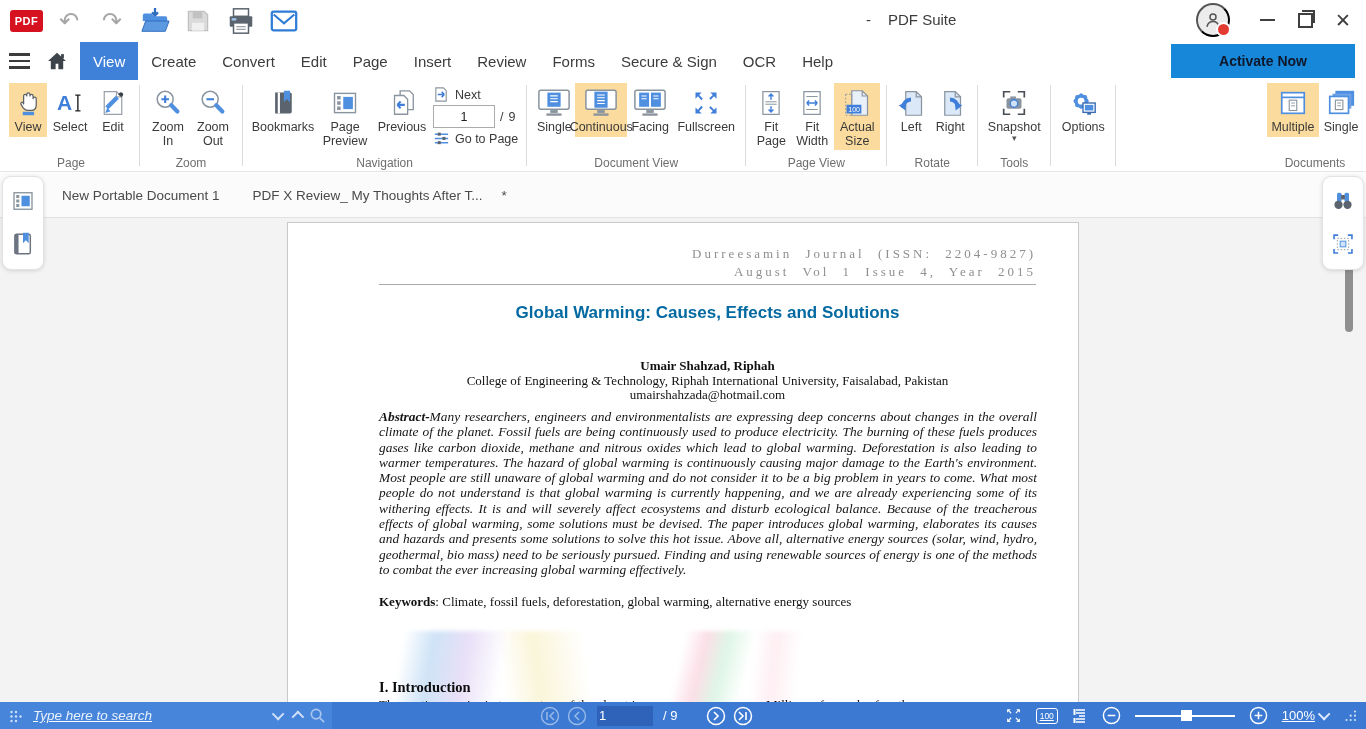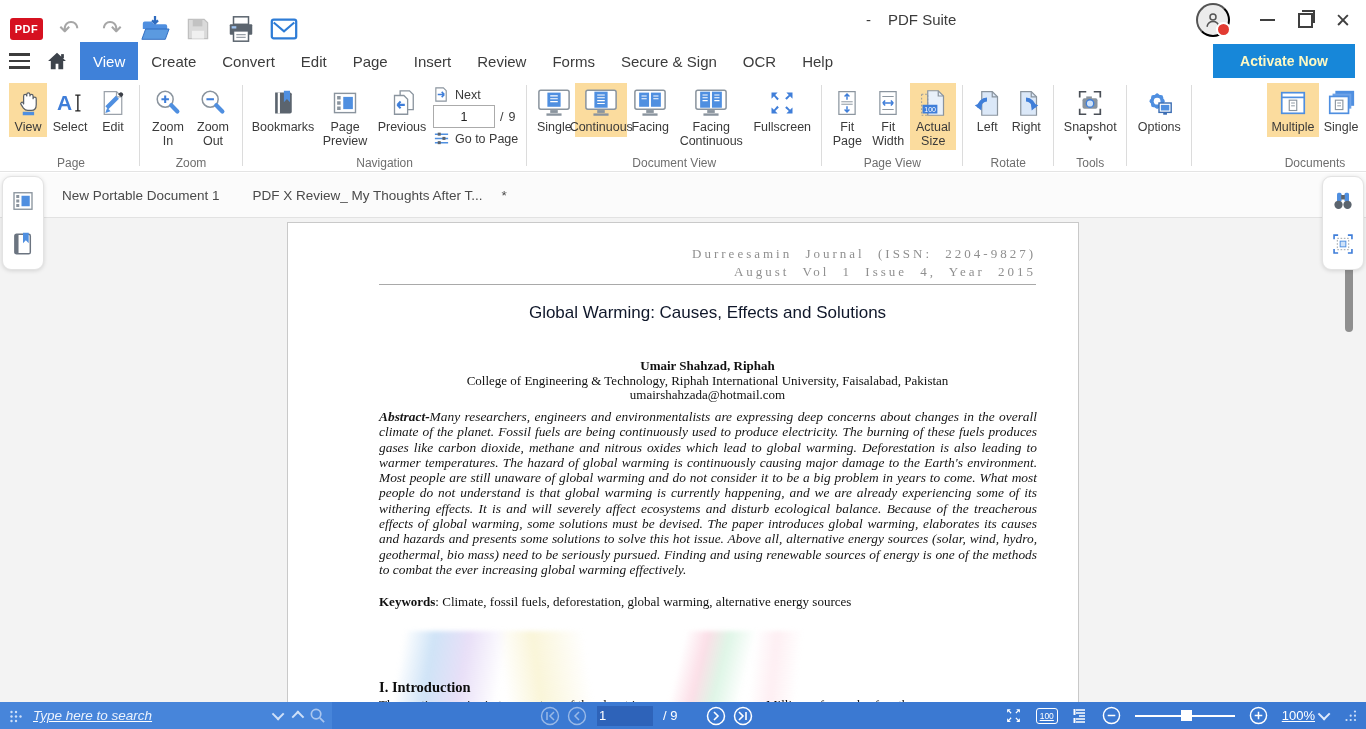--- a/index.html
+++ b/index.html
@@ -1,21 +1,21 @@
 <!DOCTYPE html>
 <html><head>
 <meta charset="utf-8">
 <style>
   html,body{margin:0;padding:0;width:1366px;height:729px;overflow:hidden;
     font-family:"Liberation Sans",sans-serif;background:#fff;}
   .app{position:absolute;inset:0;width:1366px;height:729px;background:#fff;}
 
   
   .titlebar{position:absolute;top:0;left:0;right:0;height:42px;background:#fff;}
-  .qa{position:absolute;left:10px;top:13px;display:flex;align-items:center;gap:9px;}
+  .qa{position:absolute;left:10px;top:5px;display:flex;align-items:center;gap:9px;}
   .qa-btn{width:34px;height:32px;display:flex;align-items:center;justify-content:center;
     border:none;background:none;padding:0;cursor:pointer;}
   .pdf-logo{width:33px;height:22px;background:#d61120;border-radius:3px;color:#fff;
     font-weight:bold;font-size:11px;display:flex;align-items:center;justify-content:center;
     letter-spacing:.5px;}
   .glyph-arrow{font-size:24px;color:#a6a6a6;line-height:22px;font-family:"DejaVu Sans",sans-serif;}
   .window-title{position:absolute;left:866px;top:11px;font-size:15px;color:#3b3b3b;display:flex;gap:17px;}
   .win-controls{position:absolute;right:6px;top:3px;display:flex;align-items:center;}
   .avatar{width:34px;height:34px;border-radius:50%;background:#ececec;position:relative;
     display:flex;align-items:center;justify-content:center;margin-right:16px;cursor:pointer;}
@@ -33,22 +33,22 @@
   .menubar{position:absolute;top:42px;left:0;right:0;height:38px;background:#fff;
     display:flex;align-items:stretch;}
   .hamburger{width:38px;display:flex;flex-direction:column;gap:4px;justify-content:center;
     align-items:center;border:none;background:none;cursor:pointer;}
   .hamburger i{display:block;width:21px;height:2.5px;background:#3c3c3c;}
   .home-btn{width:38px;display:flex;align-items:center;justify-content:center;border:none;
     background:none;cursor:pointer;margin-right:4px;}
   .menu-item{padding:0 13px;display:flex;align-items:center;font-size:15px;color:#3c3c3c;
     cursor:pointer;white-space:nowrap;}
   .menu-item.active{background:#3f81d9;color:#fff;}
-  .activate-btn{position:absolute;right:11px;top:2px;width:142px;height:34px;background:#1787d9;
-    color:#fef9c3;font-weight:bold;font-size:14px;border:none;display:flex;align-items:center;
+  .activate-btn{position:absolute;right:11px;top:2px;width:184px;height:34px;background:#1787d9;
+    color:#0f172a;font-weight:bold;font-size:14px;border:none;display:flex;align-items:center;
     justify-content:center;cursor:pointer;font-family:"Liberation Sans",sans-serif;}
 
   
   .ribbon{position:absolute;top:80px;left:0;right:0;height:92px;background:#fff;
     border-bottom:1px solid #e4e4e4;display:flex;align-items:stretch;padding:0 0 0 6px;
     box-sizing:border-box;}
   .rgroup{position:relative;display:flex;align-items:flex-start;padding:3px 3px 16px;}
   .rlabel{position:absolute;bottom:1px;left:0;right:0;text-align:center;font-size:12px;
     color:#6e6e6e;white-space:nowrap;}
   .rsep{width:1px;background:#dcdcdc;margin:5px 3px;}
@@ -75,22 +75,22 @@
   .tab-star{display:flex;align-items:center;color:#4a4a4a;padding:0 9px 0 3px;font-size:13.5px;}
 
   
   .content{position:absolute;top:218px;left:0;right:0;bottom:27px;background:#f3f3f3;overflow:hidden;}
   .page{position:absolute;left:287px;top:4px;width:792px;height:980px;background:#fff;
     border:1px solid #c9c9c9;box-sizing:border-box;}
   .journal{position:absolute;right:42px;top:22px;text-align:right;
     font-family:"Liberation Serif",serif;font-size:13px;letter-spacing:3px;word-spacing:7px;
     color:#8f8f8f;line-height:17.5px;}
   .journal-rule{position:absolute;left:91px;right:42px;top:61px;border-top:1px solid #a9a9a9;}
-  .doc-title{position:absolute;left:91px;right:42px;top:80px;text-align:center;font-weight:normal;
-    font-size:17px;color:#0f172a;}
+  .doc-title{position:absolute;left:91px;right:42px;top:80px;text-align:center;font-weight:bold;
+    font-size:17px;color:#0369a1;}
   .author-block{position:absolute;left:91px;right:42px;top:136px;text-align:center;
     font-family:"Liberation Serif",serif;font-size:13px;color:#101010;line-height:14.5px;}
   .author-name{font-weight:bold;}
   .abstract{position:absolute;left:91px;right:41px;top:186px;text-align:justify;
     font-family:"Liberation Serif",serif;font-style:italic;font-size:13.4px;line-height:15.3px;
     color:#141414;margin:0;}
   .abstract .abs-label{font-weight:bold;}
   .keywords{position:absolute;left:91px;right:41px;top:371px;font-family:"Liberation Serif",serif;
     font-size:13px;color:#101010;}
   .pastel{position:absolute;left:108px;top:408px;width:420px;height:80px;filter:blur(2px);
@@ -393,33 +393,20 @@
           <rect x="2" y="2" width="32" height="20" rx="2" fill="#fff" stroke="#8a949e" stroke-width="1.6"></rect>
           <rect x="6.5" y="4.5" width="10.5" height="15" fill="#4f8fe0"></rect>
           <rect x="19" y="4.5" width="10.5" height="15" fill="#4f8fe0"></rect>
           <path d="M9 8 h5.5 M9 11 h5.5 M21.5 8 h5.5 M21.5 11 h5.5" stroke="#fff" stroke-width="1.1"></path>
           <rect x="14" y="23" width="8" height="3" fill="#8a949e"></rect>
               <rect x="10" y="26.5" width="16" height="2.5" fill="#8a949e"></rect>
         </svg>
           </span>
         <span>Facing</span>
       </button>
-      <button class="rbtn" style="width:76px">
-        <span class="ric">
-            <svg width="34" height="30" viewBox="0 0 36 31">
-          <rect x="2" y="2" width="32" height="20" rx="2" fill="#fff" stroke="#8a949e" stroke-width="1.6"></rect>
-          <rect x="6.5" y="3.5" width="10.5" height="17" fill="#4f8fe0"></rect>
-          <rect x="19" y="3.5" width="10.5" height="17" fill="#4f8fe0"></rect>
-          <path d="M9 7 h5.5 M9 10 h5.5 M9 13 h5.5 M21.5 7 h5.5 M21.5 10 h5.5 M21.5 13 h5.5" stroke="#fff" stroke-width="1.1"></path>
-          <rect x="14" y="23" width="8" height="3" fill="#8a949e"></rect>
-              <rect x="10" y="26.5" width="16" height="2.5" fill="#8a949e"></rect>
-        </svg>
-          </span>
-        <span>Facing Continuous</span>
-      </button>
       <button class="rbtn" style="width:66px">
         <span class="ric">
             <svg width="28" height="28" viewBox="0 0 32 32">
           <g fill="#3f7ed9">
             <polygon points="4,11 4,4 11,4 8.2,6.8 12.4,11 10.6,12.8 6.8,8.2"></polygon>
             <polygon points="21,4 28,4 28,11 25.2,8.2 21.4,12.4 19.6,10.6 23.8,6.8"></polygon>
             <polygon points="4,21 4,28 11,28 8.2,25.2 12.4,21 10.6,19.2 6.8,23.8"></polygon>
             <polygon points="28,21 28,28 21,28 23.8,25.2 19.6,21.4 21.4,19.6 25.2,23.8"></polygon>
           </g>
         </svg>

